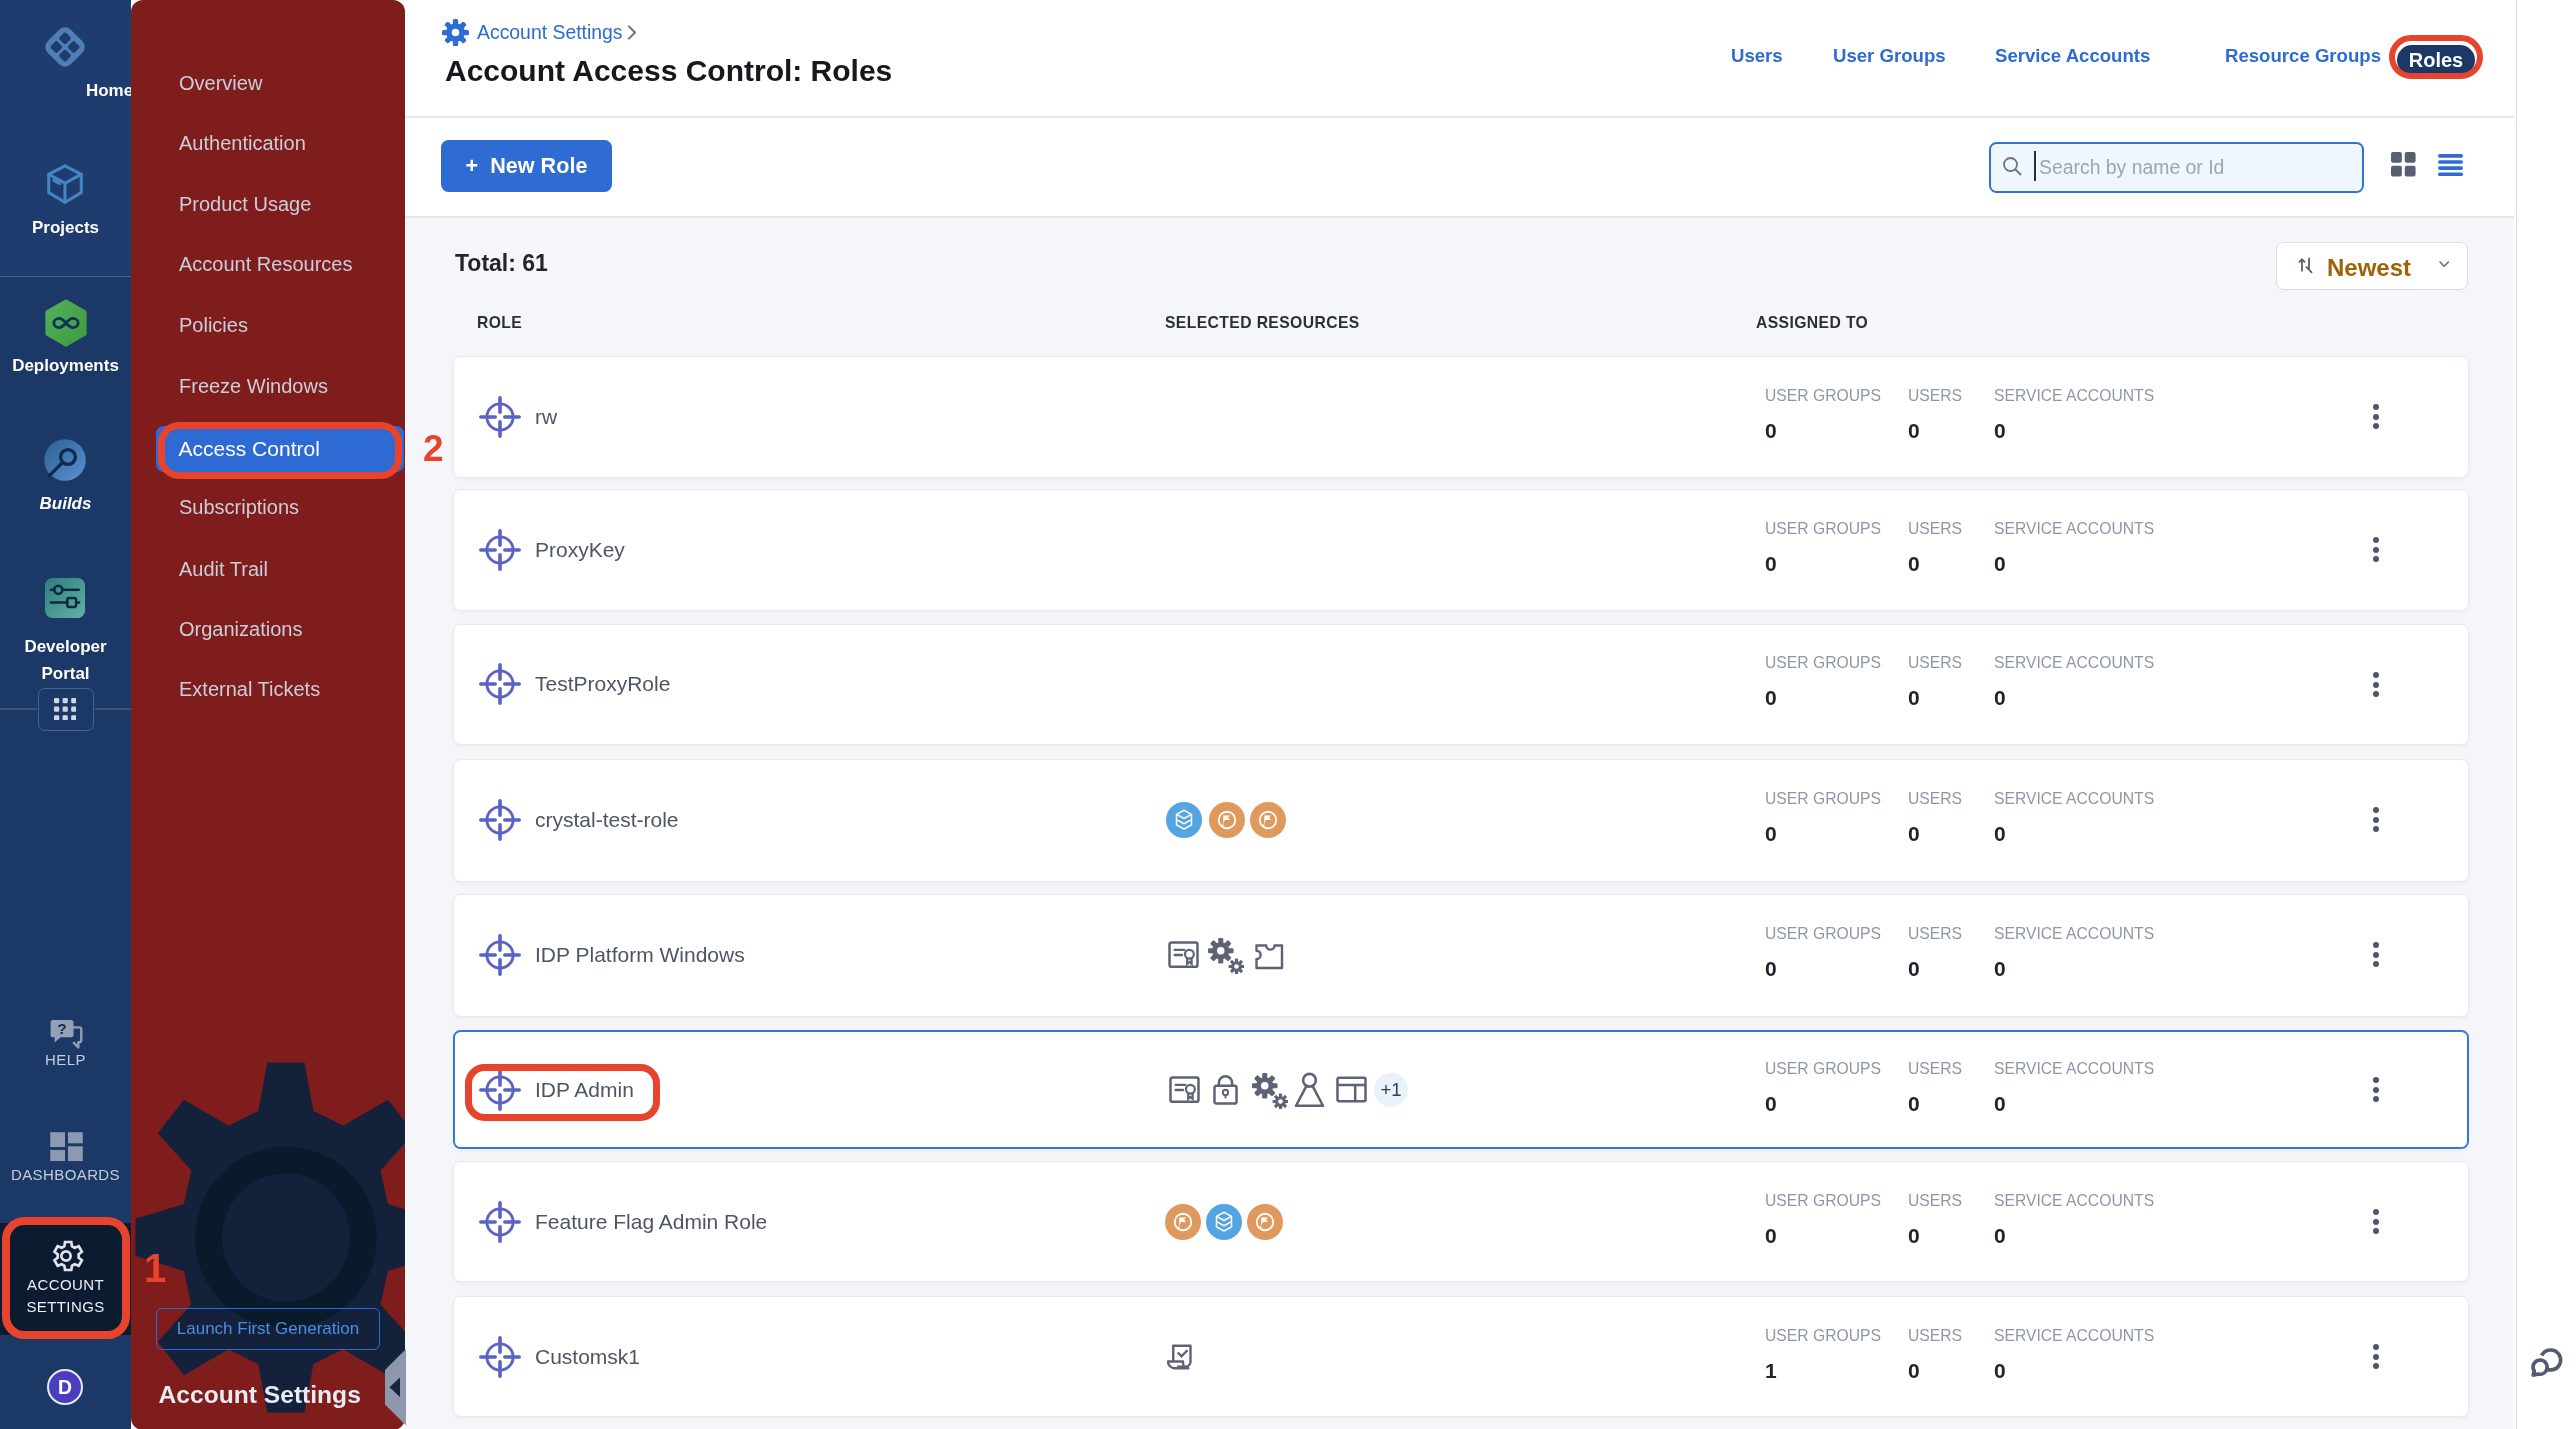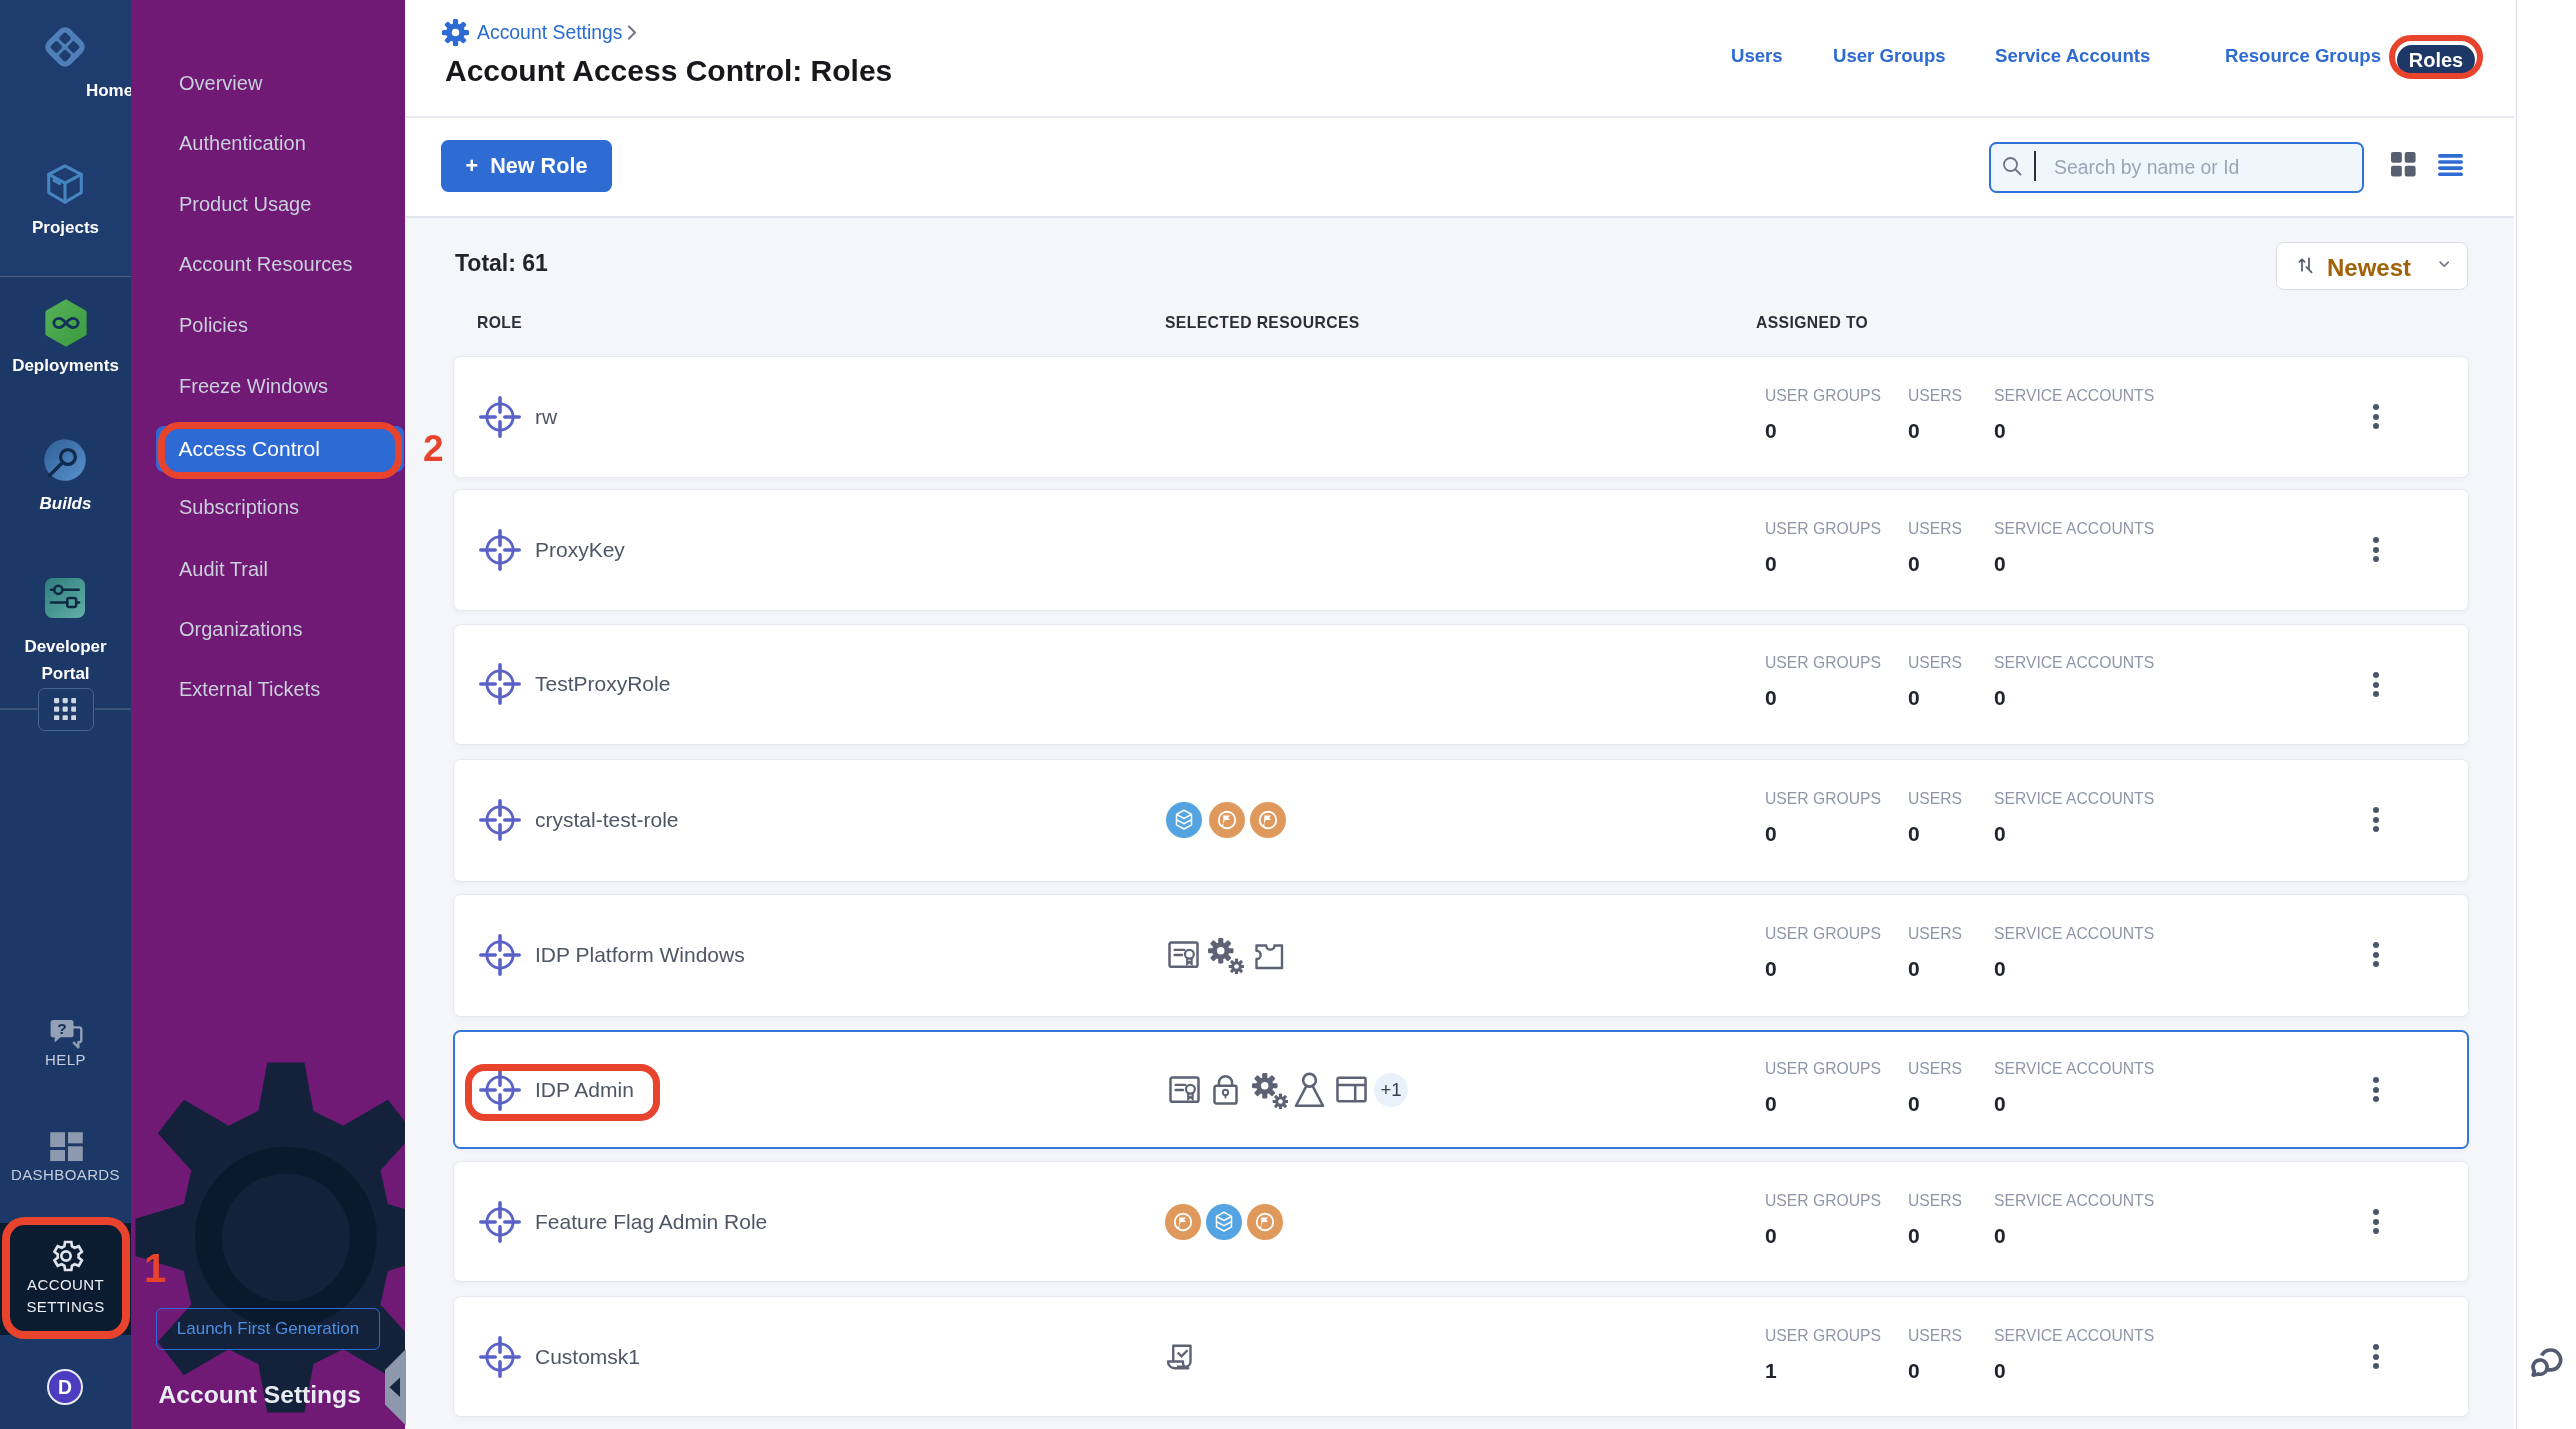--- a/index.html
+++ b/index.html
@@ -5,35 +5,35 @@
 body{font-family:"Liberation Sans",sans-serif;position:relative;background:#fff;}
 .abs{position:absolute;}
 
 #sb1{left:0;top:0;width:131px;height:1430px;background:#1c3866;}
 #sb1 .sec-top{position:absolute;left:0;top:0;width:131px;height:277px;background:#1e3c6d;border-bottom:1.5px solid #51617f;}
 .s1item{position:absolute;left:0;width:131px;text-align:center;color:#fff;font-weight:bold;font-size:17px;}
 .s1small{position:absolute;left:0;width:131px;text-align:center;color:#c5cddd;font-size:15px;letter-spacing:0.4px;}
 #acctpatch{left:0;top:1223px;width:131px;height:112px;background:#0b1b30;}
 #acctring{left:1.5px;top:1217px;width:128px;height:122px;border:8.2px solid #e8432c;border-radius:22.4px;}
 
-#sb2{left:131px;top:0;width:274px;height:1430px;background:#701a75;overflow:hidden;}
+#sb2{left:131px;top:0;width:274px;height:1430px;background:#7f1d1d;overflow:hidden;border-radius:12px;}
 .s2item{position:absolute;left:48px;color:#c9cfda;font-size:20px;}
 #ac-active{position:absolute;left:24.6px;top:426px;width:248px;height:46px;background:#2e6ad3;border-radius:7.5px;color:#fff;font-size:21px;line-height:46px;padding-left:23px;}
 #ac-ring{position:absolute;left:27px;top:422px;width:244px;height:57px;border:7.5px solid #e8432c;border-radius:21px;}
 #lfg{position:absolute;left:25px;top:1308px;width:224px;height:42px;border:1.5px solid #2d6ad2;border-radius:6px;color:#4c8fe2;font-size:17px;text-align:center;line-height:40px;}
 #as-title{position:absolute;left:27.6px;top:1381px;color:#e8ecf2;font-size:24.6px;font-weight:bold;}
 
 #main{left:405px;top:0;width:2109px;height:1430px;background:#fff;}
 #rightstrip{left:2516px;top:0;width:60px;height:1430px;background:#fff;border-left:1.5px solid #d9dbe6;}
 .navlink{position:absolute;top:45px;color:#2e6bd2;font-size:18.6px;font-weight:bold;}
 #rolespill{position:absolute;left:1992px;top:45px;width:78px;height:30px;background:#1d3867;border-radius:15px;color:#fff;font-size:20px;font-weight:bold;text-align:center;line-height:30px;}
 #rolesring{position:absolute;left:1984px;top:35px;width:94px;height:44px;border:6.7px solid #e8432c;border-radius:22.4px;}
 #hdr-div{position:absolute;left:0;top:116px;width:2109px;height:1.5px;background:#e6e8ef;}
 #newrole{position:absolute;left:36px;top:140px;width:171px;height:52px;background:#2e6bd2;border-radius:7.5px;color:#fff;font-weight:bold;font-size:21.6px;text-align:center;line-height:52px;}
-#searchbox{position:absolute;left:1584px;top:142px;width:375px;height:51px;border:2.2px solid #2f72d9;border-radius:7.5px;background:#eff7fd;color:#9aa5b5;font-size:19.4px;line-height:47px;padding-left:15px;}
+#searchbox{position:absolute;left:1584px;top:142px;width:375px;height:51px;border:2.2px solid #2f72d9;border-radius:7.5px;background:#eff7fd;color:#9aa5b5;font-size:19.4px;line-height:47px;}
 #tool-div{position:absolute;left:0;top:216px;width:2109px;height:1.5px;background:#e3e5ee;}
 #listarea{position:absolute;left:0;top:218px;width:2109px;height:1212px;background:#f4f6fa;}
 #total{position:absolute;left:50px;top:250px;color:#22252e;font-size:23px;font-weight:bold;}
 #newest{position:absolute;left:1871px;top:242px;width:192px;height:48px;background:#fff;border:1.5px solid #d9dce6;border-radius:7.5px;}
 .colhdr{position:absolute;top:314px;color:#2a2f3a;font-size:15.7px;font-weight:bold;letter-spacing:0.4px;}
 .card{position:absolute;left:48px;width:2016px;background:#fff;border:1.5px solid #e7e9f0;border-radius:7.5px;box-shadow:0 1.5px 4.5px rgba(40,50,80,0.04);}
 .rolename{position:absolute;left:130px;color:#4e5565;font-size:21px;}
 .alab{position:absolute;color:#8e96a8;font-size:15.7px;}
 .acnt{position:absolute;color:#20242e;font-size:21px;font-weight:bold;}
 .dots{position:absolute;left:1968px;width:6px;}

